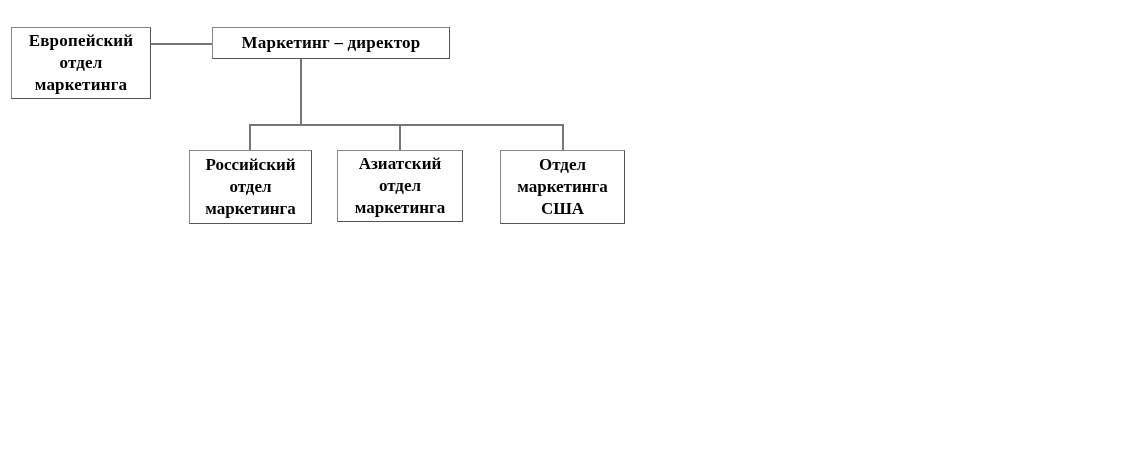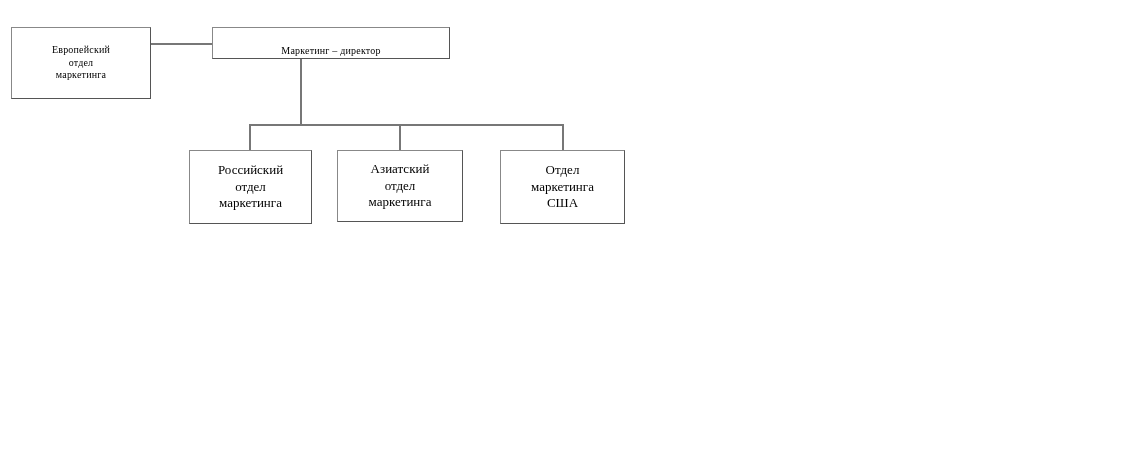--- a/index.html
+++ b/index.html
@@ -43,27 +43,27 @@
     text-align: center;
   }
   .node .node-label {
     display: block;
     line-height: 1.28;
     white-space: pre-line;
     padding: 0 4px;
   }
 
   .node-bold .node-label {
-    font-weight: normal;
-    font-size: 10px;
+    font-weight: bold;
+    font-size: 17px;
     letter-spacing: 0.2px;
   }
   .node-regular .node-label {
-    font-weight: normal;
-    font-size: 13px;
+    font-weight: bold;
+    font-size: 17px;
   }
 
   
 </style>
 </head>
 <body>
 
 <div id="canvas">
 
   <div class="line line-h" style="left:151px; top:43px; width:62px;"></div>
@@ -77,21 +77,21 @@
   <div class="line line-v" style="left:399px; top:124px; height:27px;"></div>
 
   <div class="line line-v" style="left:562px; top:124px; height:27px;"></div>
 
   <div class="node node-bold" style="left:11px; top:27px; width:140px; height:72px;">
     <span class="node-label">Европейский
 отдел
 маркетинга</span>
   </div>
 
-  <div class="node node-bold" style="left:212px; top:27px; width:238px; height:32px;align-items:flex-end;">
+  <div class="node node-bold" style="left:212px; top:27px; width:238px; height:32px;">
     <span class="node-label">Маркетинг – директор</span>
   </div>
 
   <div class="node node-regular" style="left:189px; top:150px; width:123px; height:74px;">
     <span class="node-label">Российский
 отдел
 маркетинга</span>
   </div>
 
   <div class="node node-regular" style="left:337px; top:150px; width:126px; height:72px;">

